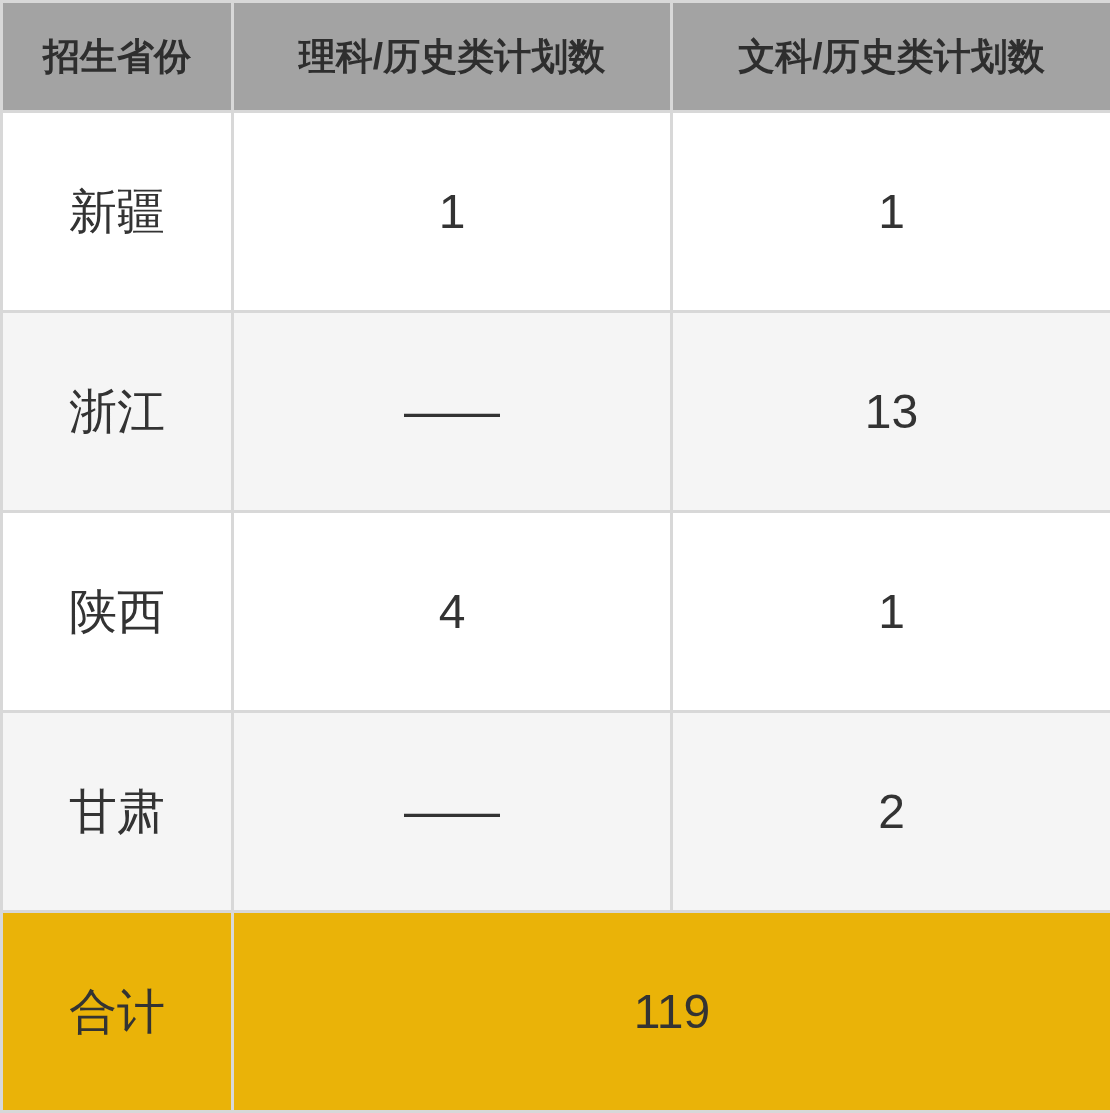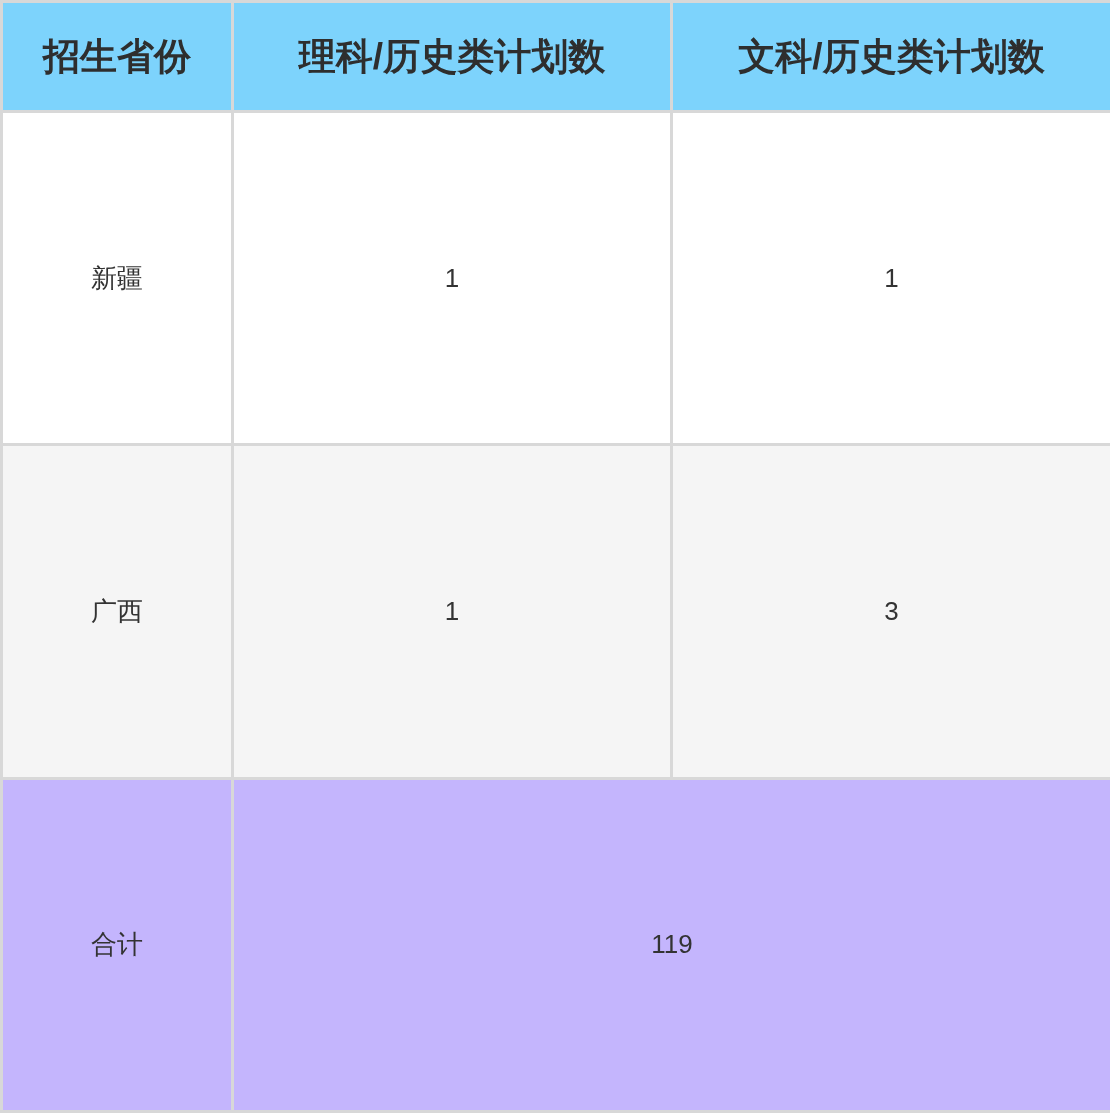--- a/index.html
+++ b/index.html
@@ -27,36 +27,36 @@
     text-align: center;
     vertical-align: middle;
     color: #333333;
     padding: 0;
     overflow: hidden;
   }
   thead tr {
     height: 110px;
   }
   thead th {
-    background: #7dd3fc;
+    background: #a3a3a3;
     font-size: 37px;
     font-weight: 700;
     color: #2e2e2e;
     text-align: center;
   }
   tbody tr {
     height: 111px;
   }
   tbody td {
-    font-size: 26px;
+    font-size: 48px;
     font-weight: 400;
   }
   tbody tr:nth-child(odd) td  { background: #ffffff; }
   tbody tr:nth-child(even) td { background: #f5f5f5; }
-  tbody tr.total-row td { background: #c4b5fd; }
+  tbody tr.total-row td { background: #eab308; }
 </style>
 </head>
 <body>
 
 <table class="plan-table">
   <colgroup>
     <col class="c1">
     <col class="c2">
     <col class="c3">
   </colgroup>
@@ -67,22 +67,32 @@
       <th>文科/历史类计划数</th>
     </tr>
   </thead>
   <tbody>
     <tr>
       <td>新疆</td>
       <td>1</td>
       <td>1</td>
     </tr>
     <tr>
-      <td>广西</td>
+      <td>浙江</td>
+      <td>——</td>
+      <td>13</td>
+    </tr>
+    <tr>
+      <td>陕西</td>
+      <td>4</td>
       <td>1</td>
-      <td>3</td>
+    </tr>
+    <tr>
+      <td>甘肃</td>
+      <td>——</td>
+      <td>2</td>
     </tr>
     <tr class="total-row">
       <td>合计</td>
       <td colspan="2">119</td>
     </tr>
   </tbody>
 </table>
 
 </body></html>

